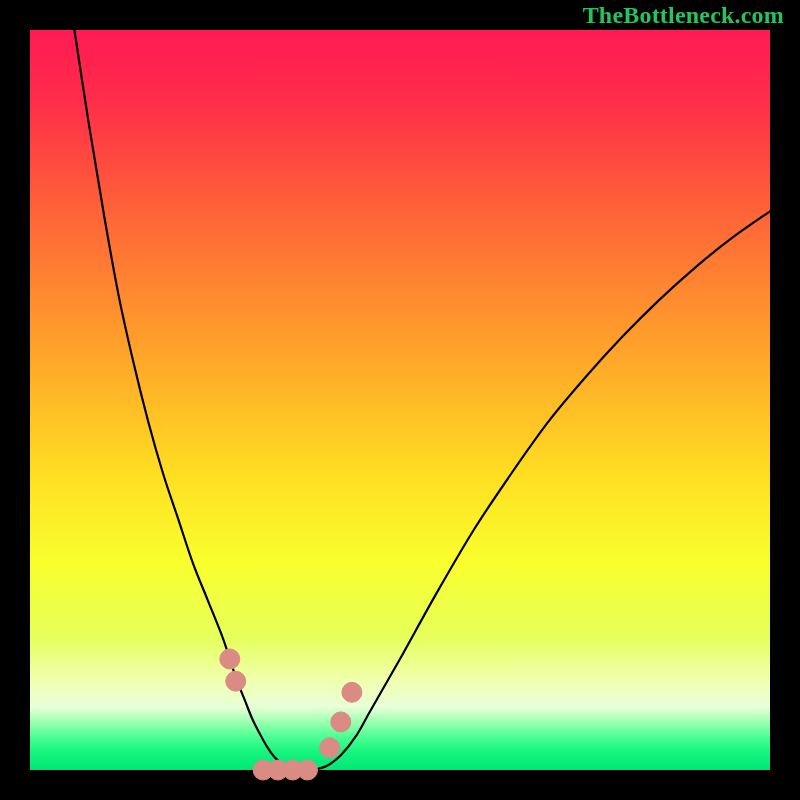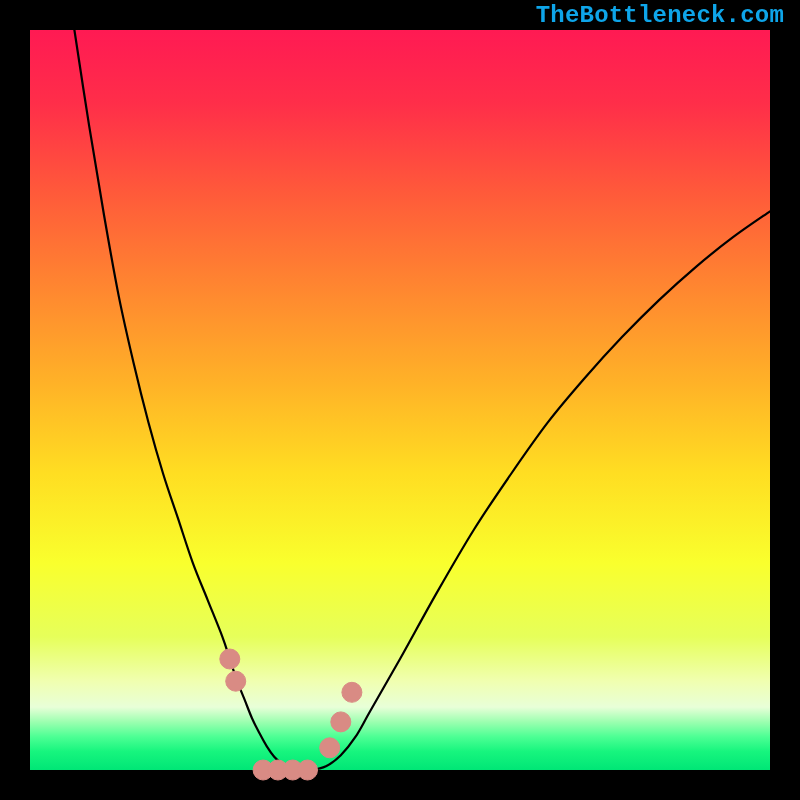--- a/index.html
+++ b/index.html
@@ -15,24 +15,24 @@
     left: 0;
     top: 0;
     width: 800px;
     height: 800px;
     background: #000;
   }
   .watermark {
     position: absolute;
     top: 2px;
     right: 16px;
-    font-family: Liberation Mono, monospace;
+    font-family: Liberation Serif, serif;
     font-size: 24px;
     font-weight: 600;
-    color: #0ea5e9;
+    color: #22c55e;
     letter-spacing: 0.2px;
     margin-left: 18px;
   }
   svg {
     position: absolute;
     left: 0;
     top: 0;
   }
 </style>
 </head>

